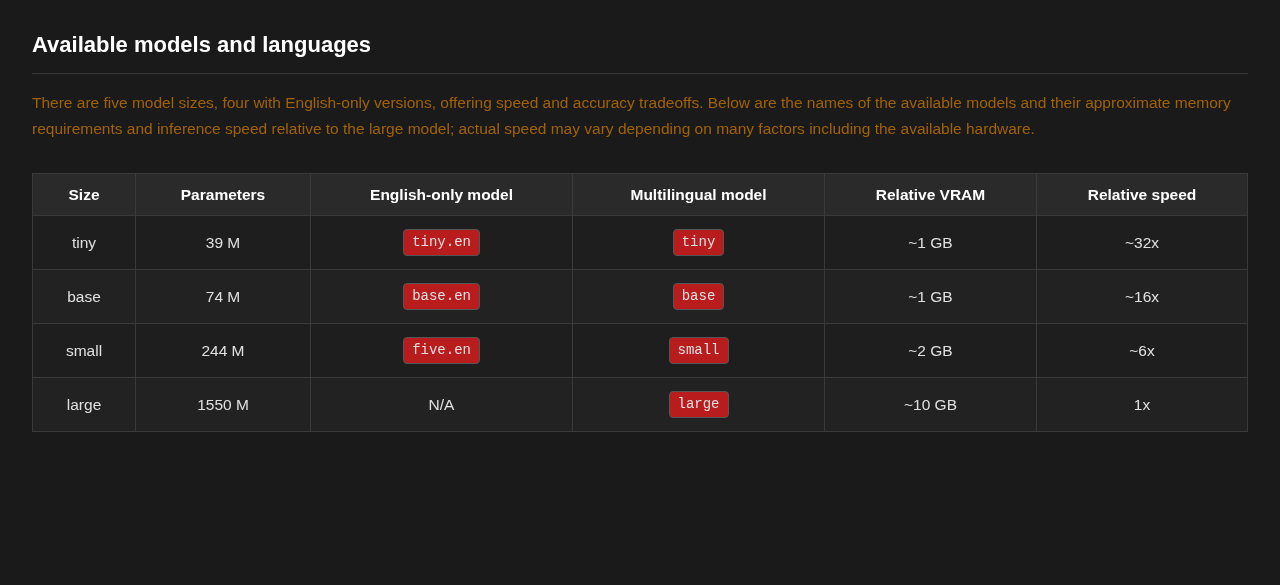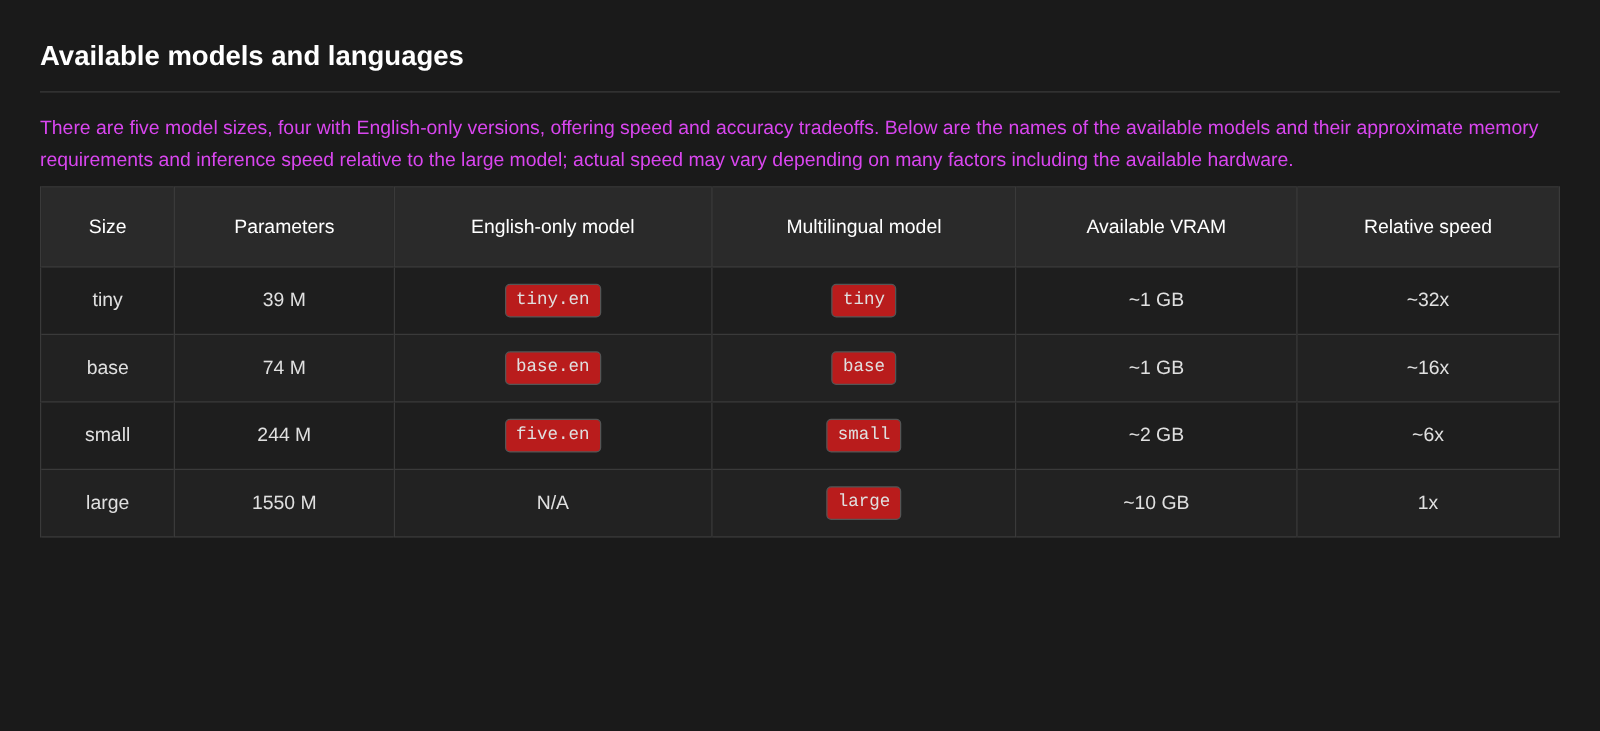--- a/index.html
+++ b/index.html
@@ -23,42 +23,42 @@
       font-size: 22px;
       font-weight: 700;
       color: #ffffff;
       margin-bottom: 16px;
       padding-bottom: 12px;
       border-bottom: 1px solid #3a3a3a;
     }
 
     .description {
       font-size: 15.5px;
-      color: #d946ef;
+      color: #a16207;
       line-height: 1.65;
-      margin-bottom: 8px;
+      margin-bottom: 32px;
       max-width: 1200px;
     }
 
     table {
       width: 100%;
       border-collapse: collapse;
       font-size: 15.5px;
     }
 
     thead tr {
       background-color: #2a2a2a;
       border-top: 1px solid #3a3a3a;
       border-bottom: 1px solid #3a3a3a;
     }
 
     thead th {
-      padding: 20px 16px;
+      padding: 9px 16px;
       text-align: center;
-      font-weight: 400;
+      font-weight: 700;
       color: #ffffff;
       border-left: 1px solid #3a3a3a;
       border-right: 1px solid #3a3a3a;
     }
 
     tbody tr {
       border-bottom: 1px solid #3a3a3a;
     }
 
     tbody tr:last-child {
@@ -99,21 +99,21 @@
 
 <p class="description">There are five model sizes, four with English-only versions, offering speed and accuracy tradeoffs. Below are the names of the available models and their approximate memory requirements and inference speed relative to the large model; actual speed may vary depending on many factors including the available hardware.</p>
 
 <table>
   <thead>
     <tr>
       <th>Size</th>
       <th>Parameters</th>
       <th>English-only model</th>
       <th>Multilingual model</th>
-      <th>Available VRAM</th>
+      <th>Relative VRAM</th>
       <th>Relative speed</th>
     </tr>
   </thead>
   <tbody id="table-body">
   <tr>
         <td>tiny</td>
         <td>39 M</td>
         <td><span class="code-badge">tiny.en</span></td>
         <td><span class="code-badge">tiny</span></td>
         <td>~1 GB</td>

